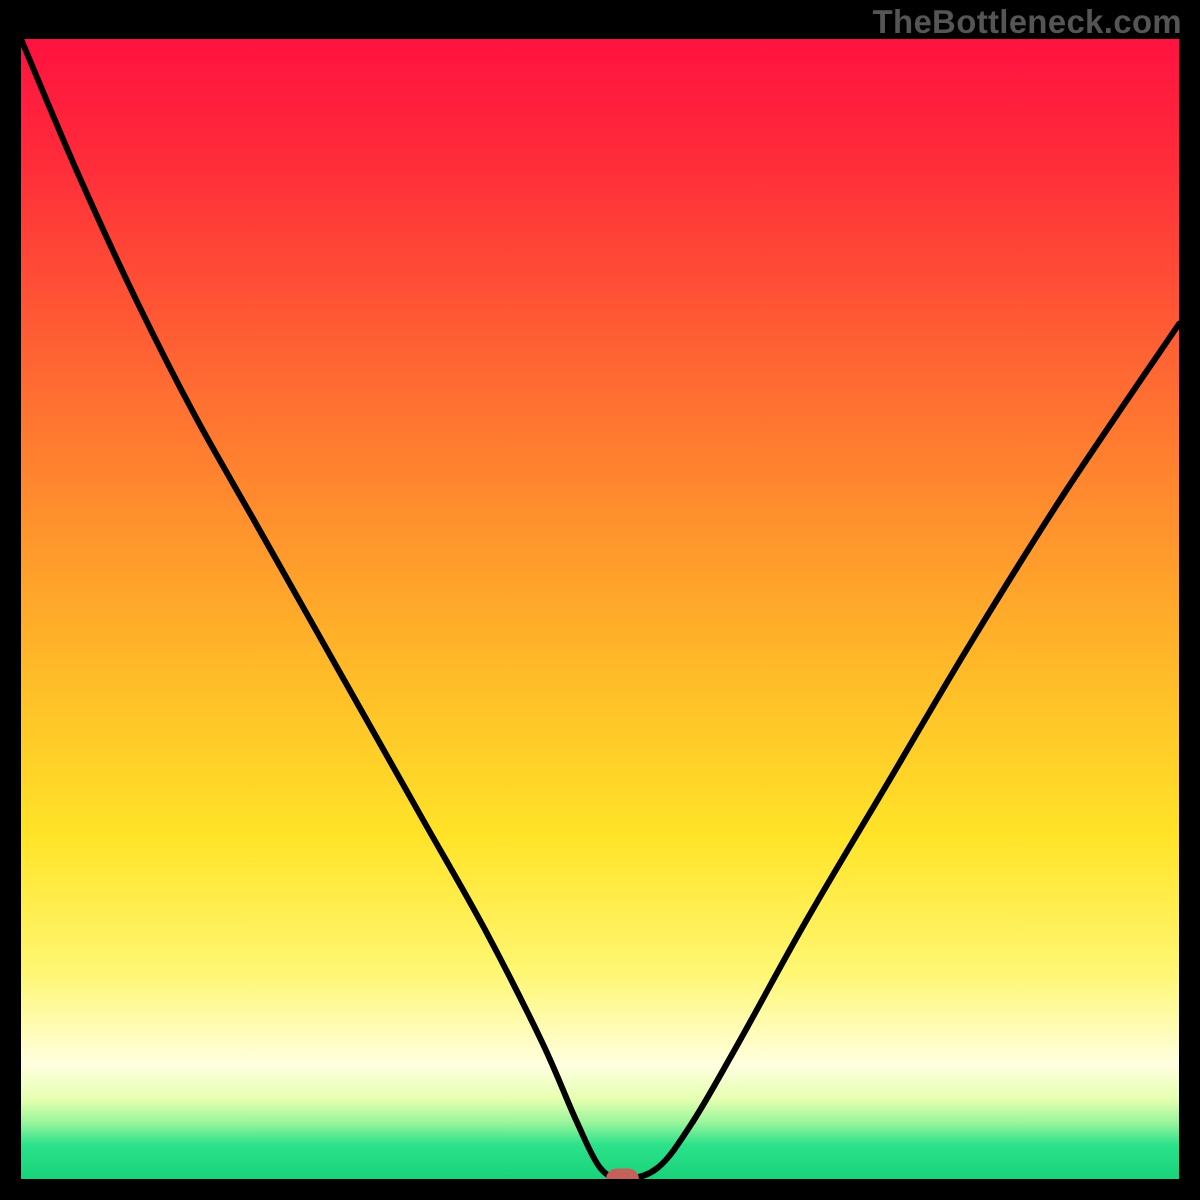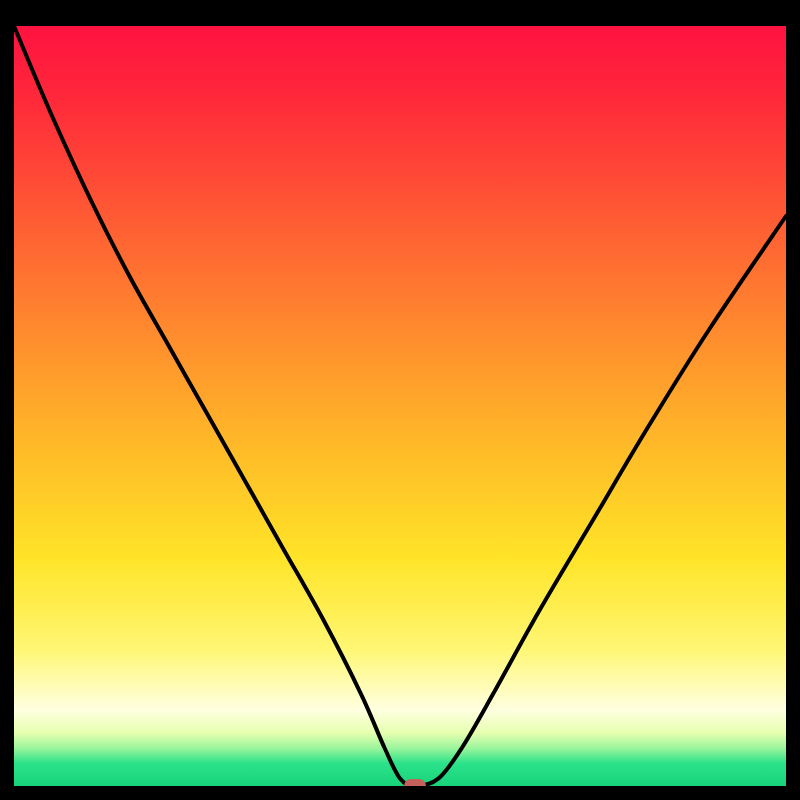--- a/index.html
+++ b/index.html
@@ -75,20 +75,21 @@
     border-radius: 7px;
     transform: translate(-50%, -50%);
     z-index: 10;
   }
 </style>
 </head>
 <body>
 
 <div class="frame">
 
+  <div class="watermark">TheBottleneck.com</div>
 
   <div class="plot-area">
     <div class="gradient"></div>
 
     <svg class="curve-svg" viewBox="0 0 772 760" preserveAspectRatio="none">
       <path id="curve-path" class="curve-path" d="M 0.0 0.0 C 6.4 15.2, 25.7 62.1, 38.6 91.2 C 51.5 120.3, 64.3 148.2, 77.2 174.8 C 90.1 201.4, 102.9 226.7, 115.8 250.8 C 128.7 274.9, 141.5 296.4, 154.4 319.2 C 167.3 342.0, 180.1 364.8, 193.0 387.6 C 205.9 410.4, 218.7 433.2, 231.6 456.0 C 244.5 478.8, 257.3 501.6, 270.2 524.4 C 283.1 547.2, 295.9 568.7, 308.8 592.8 C 321.7 616.9, 337.1 647.3, 347.4 668.8 C 357.7 690.3, 364.1 708.1, 370.6 722.0 C 377.0 735.9, 380.9 746.1, 386.0 752.4 C 391.1 758.7, 395.0 760.0, 401.4 760.0 C 407.9 760.0, 416.9 758.7, 424.6 752.4 C 432.3 746.1, 438.8 735.9, 447.8 722.0 C 456.8 708.1, 465.8 691.6, 478.6 668.8 C 491.5 646.0, 508.2 614.3, 525.0 585.2 C 541.7 556.1, 561.0 524.4, 579.0 494.0 C 597.0 463.6, 613.7 434.5, 633.0 402.8 C 652.3 371.1, 671.6 339.5, 694.8 304.0 C 718.0 268.5, 759.1 209.0, 772.0 190.0"></path>
     </svg>
 
     <div id="marker" class="marker" style="left: 401.44px; top: 760px; background: rgb(197, 97, 91);"></div>
   </div>

